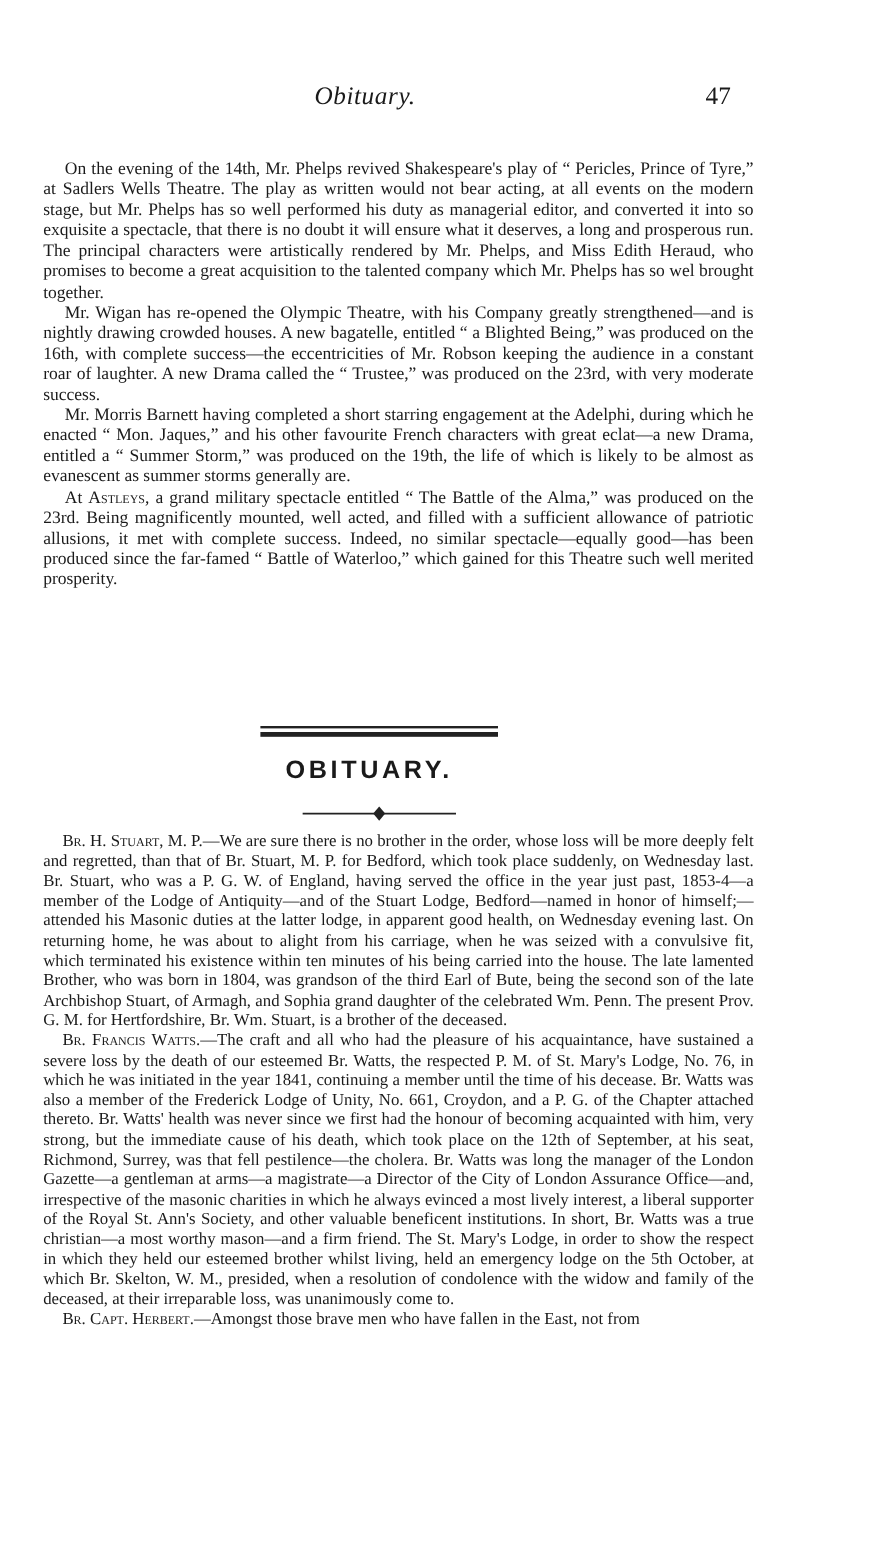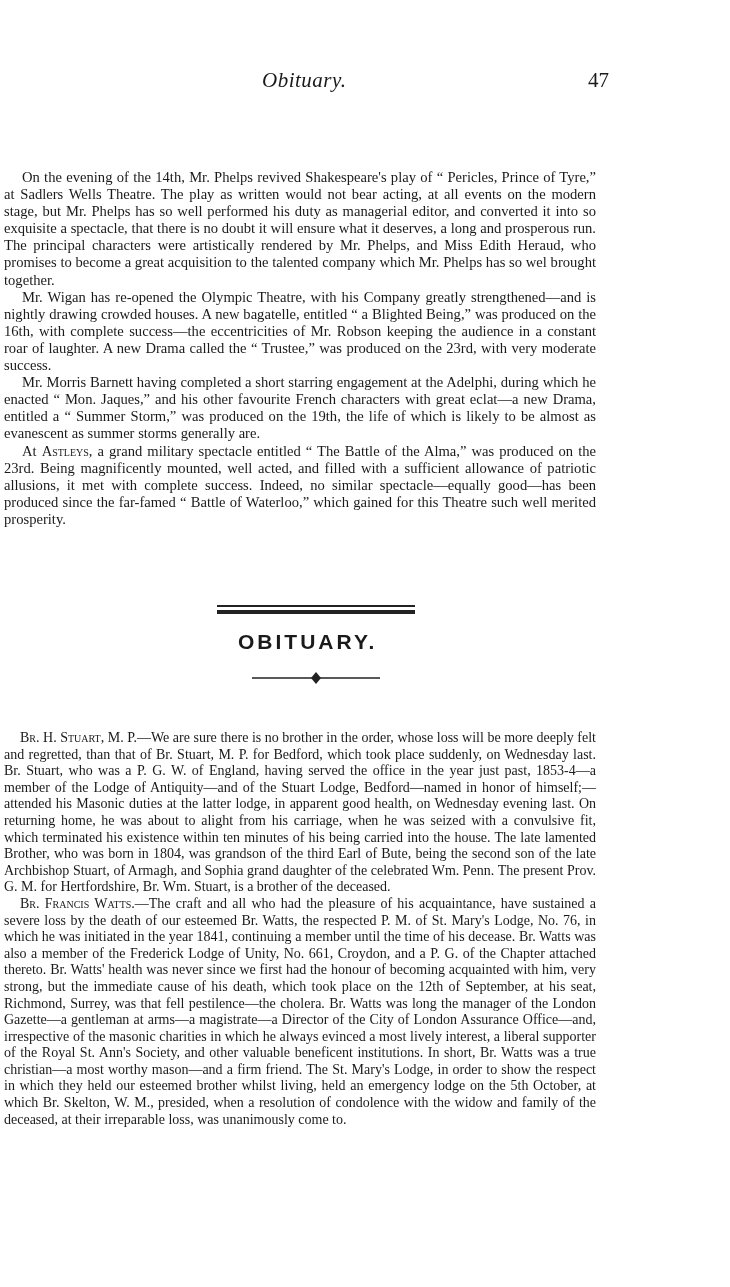--- a/index.html
+++ b/index.html
@@ -2,21 +2,21 @@
 <html><head>
 <meta charset="utf-8">
 <style>
   html, body { margin: 0; padding: 0; background: #ffffff; }
   body { width: 730px; height: 1287px; position: relative; overflow: hidden;
          font-family: "Liberation Serif", "DejaVu Serif", serif; color: #1a1a1a; }
   .page { position: absolute; left: 0; top: 0; width: 730px; height: 1168px; }
   .running-head { position: absolute; top: 68px; left: 0; width: 730px; height: 30px; }
   .rh-title { position: absolute; left: 262px; top: 0; font-style: italic; font-size: 21px; letter-spacing: 0.5px; }
   .rh-page { position: absolute; left: 588px; top: 0; font-size: 21px; }
-  .body-text { position: absolute; left: 4px; width: 592px; font-size: 14.6px; line-height: 17.1px; text-align: justify; margin-top: 36px; }
+  .body-text { position: absolute; left: 36px; width: 592px; font-size: 14.6px; line-height: 17.1px; text-align: justify; }
   .body-text p { margin: 0; text-indent: 18px; }
   .top-section { top: 133px; }
   .sc { font-variant: small-caps; }
   .rule-double { position: absolute; left: 217px; top: 605px; width: 198px; }
   .rule-double .thin { height: 1.5px; background: #222; margin-bottom: 3px; }
   .rule-double .thick { height: 4px; background: #222; }
   .section-heading { position: absolute; left: 0; width: 730px; top: 630px; text-align: left; }
   .section-heading span { position: absolute; left: 238px; font-family: "Liberation Sans", "DejaVu Sans", sans-serif;
          font-weight: bold; font-size: 21px; letter-spacing: 3px; }
   .ornament { position: absolute; left: 252px; top: 671px; width: 128px; height: 14px; }
@@ -50,15 +50,16 @@
   </div>
 
   <svg class="ornament" viewBox="0 0 128 14">
     <line x1="0" y1="7" x2="128" y2="7" stroke="#222" stroke-width="1.6"></line>
     <polygon points="64,1 69,7 64,13 59,7" fill="#222"></polygon>
   </svg>
 
   <div class="body-text obit-section">
     <p><span class="sc">Br. H. Stuart, M. P.</span><span>—We are sure there is no brother in the order, whose loss will be more deeply felt and regretted, than that of Br. Stuart, M. P. for Bedford, which took place suddenly, on Wednesday last. Br. Stuart, who was a P. G. W. of England, having served the office in the year just past, 1853-4—a member of the Lodge of Antiquity—and of the Stuart Lodge, Bedford—named in honor of himself;—attended his Masonic duties at the latter lodge, in apparent good health, on Wednesday evening last. On returning home, he was about to alight from his carriage, when he was seized with a convulsive fit, which terminated his existence within ten minutes of his being carried into the house. The late lamented Brother, who was born in 1804, was grandson of the third Earl of Bute, being the second son of the late Archbishop Stuart, of Armagh, and Sophia grand daughter of the celebrated Wm. Penn. The present Prov. G. M. for Hertfordshire, Br. Wm. Stuart, is a brother of the deceased.</span></p>
     <p><span class="sc">Br. Francis Watts.</span><span>—The craft and all who had the pleasure of his acquaintance, have sustained a severe loss by the death of our esteemed Br. Watts, the respected P. M. of St. Mary's Lodge, No. 76, in which he was initiated in the year 1841, continuing a member until the time of his decease. Br. Watts was also a member of the Frederick Lodge of Unity, No. 661, Croydon, and a P. G. of the Chapter attached thereto. Br. Watts' health was never since we first had the honour of becoming acquainted with him, very strong, but the immediate cause of his death, which took place on the 12th of September, at his seat, Richmond, Surrey, was that fell pestilence—the cholera. Br. Watts was long the manager of the London Gazette—a gentleman at arms—a magistrate—a Director of the City of London Assurance Office—and, irrespective of the masonic charities in which he always evinced a most lively interest, a liberal supporter of the Royal St. Ann's Society, and other valuable beneficent institutions. In short, Br. Watts was a true christian—a most worthy mason—and a firm friend. The St. Mary's Lodge, in order to show the respect in which they held our esteemed brother whilst living, held an emergency lodge on the 5th October, at which Br. Skelton, W. M., presided, when a resolution of condolence with the widow and family of the deceased, at their irreparable loss, was unanimously come to.</span></p>
+    <p><span class="sc">Br. Capt. Herbert.</span><span>—Amongst those brave men who have fallen in the East, not from</span></p>
   </div>
 
 </div>
 
 </body></html>

